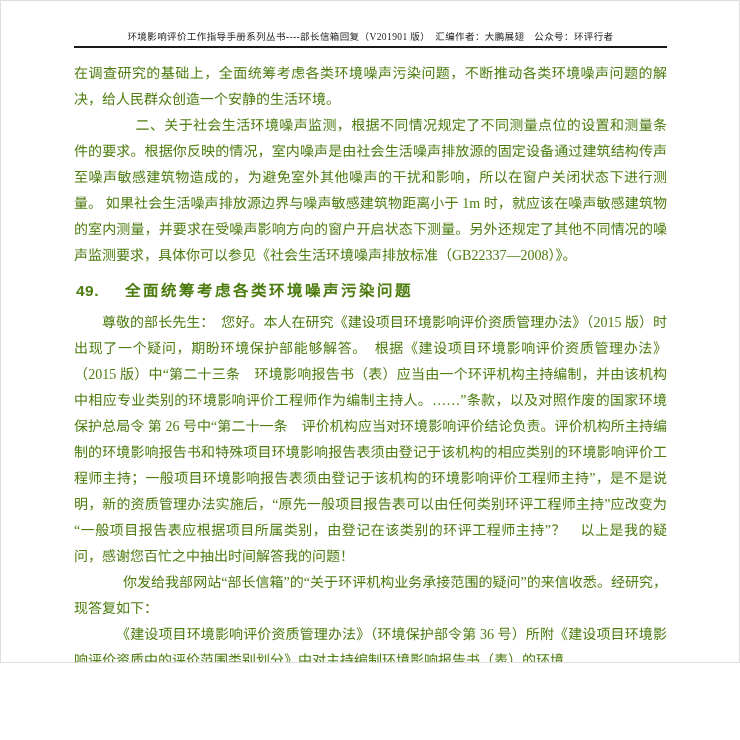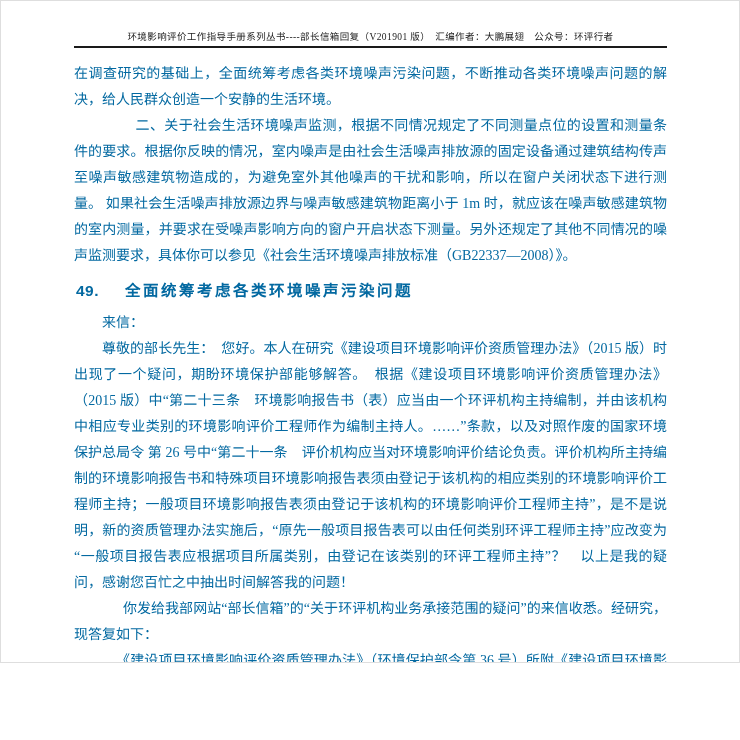--- a/index.html
+++ b/index.html
@@ -29,21 +29,21 @@
     color: #222;
     white-space: nowrap;
   }
 
   
   .content {
     margin: 13px 72px 0 73px;
     font-size: 14px;
     line-height: 26px;
     text-align: justify;
-    color: #0369a1;
+    color: #4d7c0f;
     font-weight: 500;
   }
   .content p { margin: 0; }
   .indent-2  { text-indent: 2em; }
   .indent-3  { text-indent: 3em; }
   .indent-35 { text-indent: 3.5em; }
   .indent-4  { text-indent: 4.4em; }
 
   .section-heading {
     margin: 9px 0 6px 2px;
@@ -152,21 +152,20 @@
 
   <div class="content">
     <p>在调查研究的基础上，全面统筹考虑各类环境噪声污染问题，不断推动各类环境噪声问题的解决，给人民群众创造一个安静的生活环境。</p>
     <p class="indent-4">二、关于社会生活环境噪声监测，根据不同情况规定了不同测量点位的设置和测量条件的要求。根据你反映的情况，室内噪声是由社会生活噪声排放源的固定设备通过建筑结构传声至噪声敏感建筑物造成的，为避免室外其他噪声的干扰和影响，所以在窗户关闭状态下进行测量。 如果社会生活噪声排放源边界与噪声敏感建筑物距离小于 1m 时，就应该在噪声敏感建筑物的室内测量，并要求在受噪声影响方向的窗户开启状态下测量。另外还规定了其他不同情况的噪声监测要求，具体你可以参见《社会生活环境噪声排放标准（GB22337—2008）》。</p>
 
     <div class="section-heading">
       <span class="section-number">49.</span>
       <span class="section-title">全面统筹考虑各类环境噪声污染问题</span>
     </div>
 
-    <p class="indent-2">来信：</p>
     <p class="indent-2">尊敬的部长先生：　您好。本人在研究《建设项目环境影响评价资质管理办法》（2015 版）时出现了一个疑问，期盼环境保护部能够解答。　根据《建设项目环境影响评价资质管理办法》（2015 版）中“第二十三条　环境影响报告书（表）应当由一个环评机构主持编制，并由该机构中相应专业类别的环境影响评价工程师作为编制主持人。……”条款，以及对照作废的国家环境保护总局令 第 26 号中“第二十一条　评价机构应当对环境影响评价结论负责。评价机构所主持编制的环境影响报告书和特殊项目环境影响报告表须由登记于该机构的相应类别的环境影响评价工程师主持；一般项目环境影响报告表须由登记于该机构的环境影响评价工程师主持”，是不是说明，新的资质管理办法实施后，“原先一般项目报告表可以由任何类别环评工程师主持”应改变为“一般项目报告表应根据项目所属类别，由登记在该类别的环评工程师主持”？　以上是我的疑问，感谢您百忙之中抽出时间解答我的问题！</p>
 
     <p class="indent-35">你发给我部网站“部长信箱”的“关于环评机构业务承接范围的疑问”的来信收悉。经研究，现答复如下：</p>
     <p class="indent-3">《建设项目环境影响评价资质管理办法》（环境保护部令第 36 号）所附《建设项目环境影响评价资质中的评价范围类别划分》中对主持编制环境影响报告书（表）的环境</p>
   </div>
 
   <div class="page-number">54</div>
 
   <div class="footer-left">
     <div class="footer-label">首发于公众号：</div>

